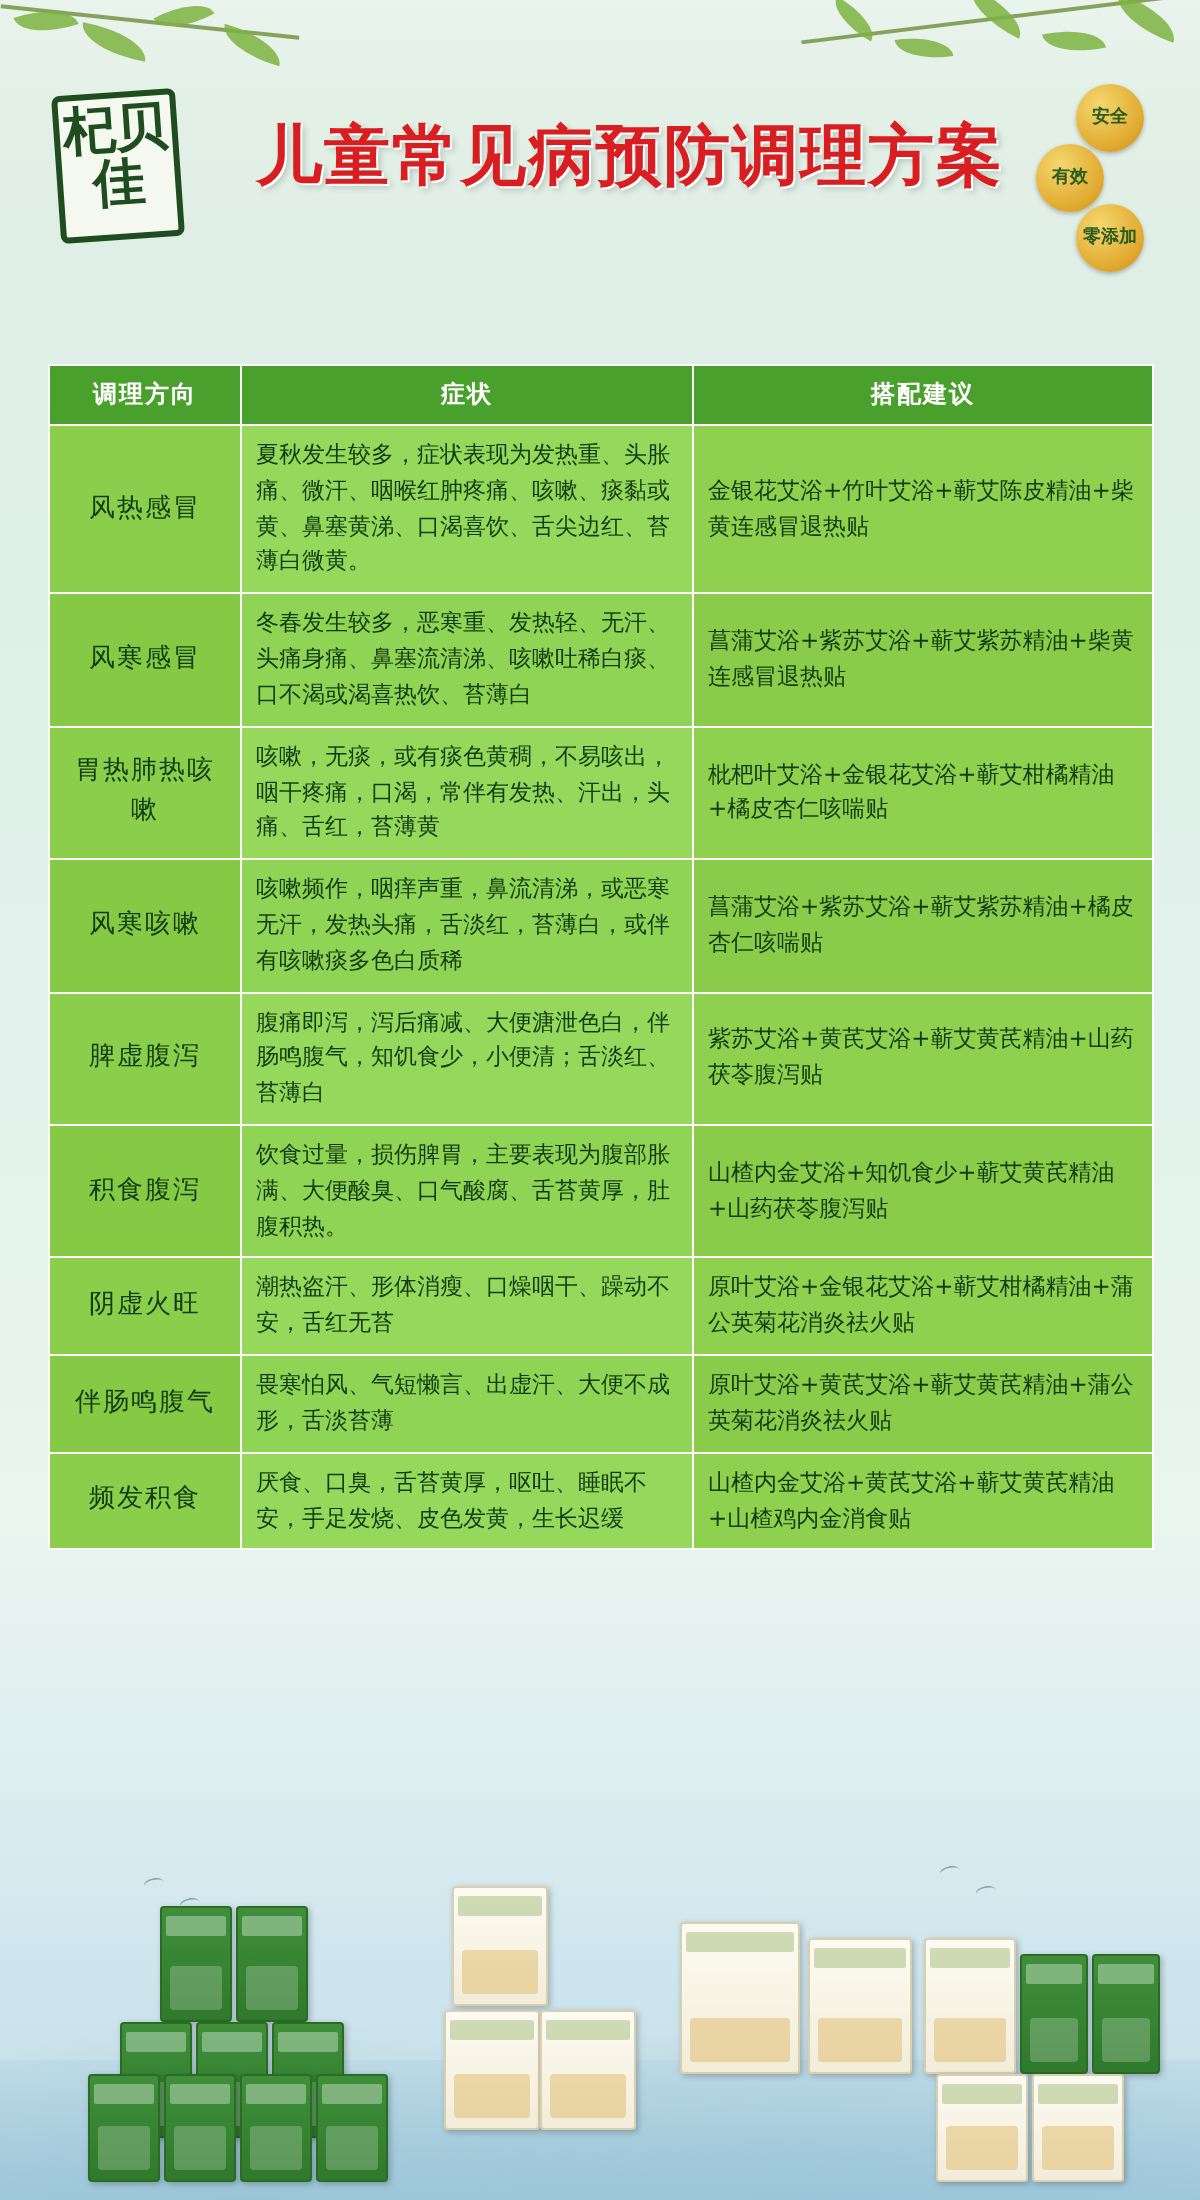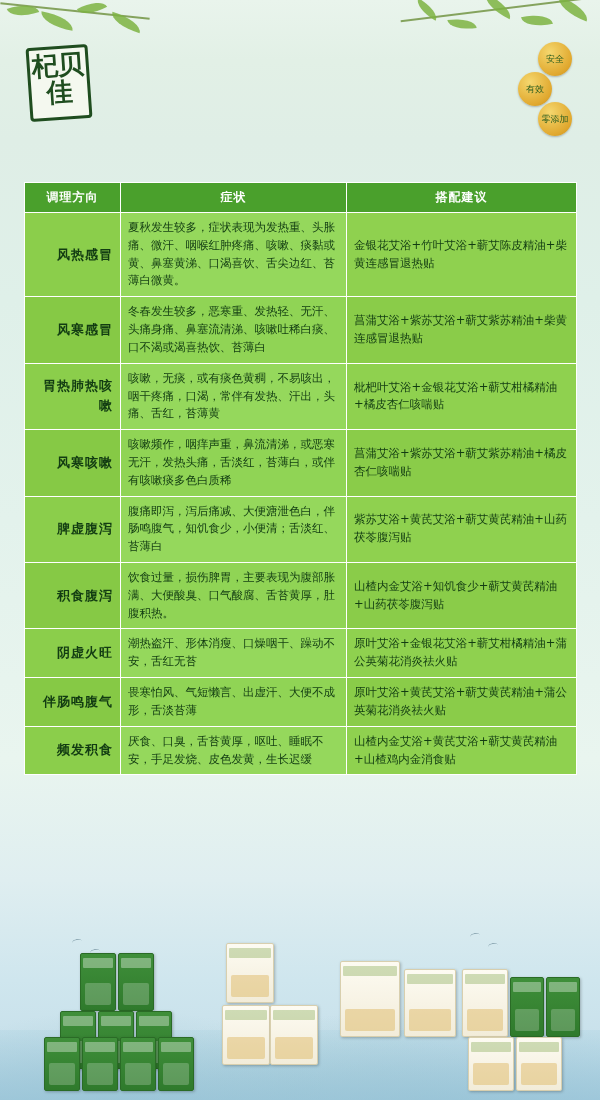--- a/index.html
+++ b/index.html
@@ -121,21 +121,21 @@
     height: 96px;
   }
   .badge {
     position: absolute;
     width: 34px;
     height: 34px;
     border-radius: 50%;
     background: radial-gradient(circle at 35% 30%, #f5d76e, #e0a82e 70%, #c48a1c);
     color: #2b5d1f;
     font-size: 9px;
-    font-weight: normal;
+    font-weight: bold;
     line-height: 11px;
     text-align: center;
     display: flex;
     align-items: center;
     justify-content: center;
     box-shadow: 0 1px 2px rgba(0,0,0,0.25);
     box-sizing: border-box;
     padding: 2px;
   }
   .badge.b1 { left: 26px; top: 0px; }
@@ -168,22 +168,22 @@
   td {
     border: 1px solid #ffffff;
     padding: 6px 7px;
     font-size: 11.5px;
     line-height: 1.55;
     color: #123c12;
     vertical-align: middle;
     background: #8fd14f;
   }
   td.dir {
-    text-align: right;
-    font-weight: bold;
+    text-align: center;
+    font-weight: normal;
     font-size: 13px;
     letter-spacing: 1px;
     background: #8bce4b;
   }
   td.sym { background: #95d85c; }
   td.rec { background: #8fd14f; }
   tr:nth-child(even) td.dir { background: #86c945; }
   tr:nth-child(even) td.sym { background: #90d455; }
   tr:nth-child(even) td.rec { background: #8acc49; }
 
@@ -252,20 +252,21 @@
     <div class="leaf" style="right:86px; top:0px;  width:32px; height:13px; transform:rotate(26deg);"></div>
     <div class="leaf" style="right:124px;top:18px; width:28px; height:12px; transform:rotate(-8deg);"></div>
     <div class="leaf" style="right:160px;top:4px;  width:26px; height:11px; transform:rotate(30deg);"></div>
   </div>
 
   <div class="header">
     <div class="logo">
       <span>杞贝</span>
       <span>佳</span>
     </div>
+    <div class="title-main">儿童常见病预防调理方案</div>
     <div class="badges">
       <div class="badge b1">安全</div>
       <div class="badge b2">有效</div>
       <div class="badge b3">零添加</div>
     </div>
   </div>
 
   <div class="table-wrap">
     <table>
       <colgroup>

